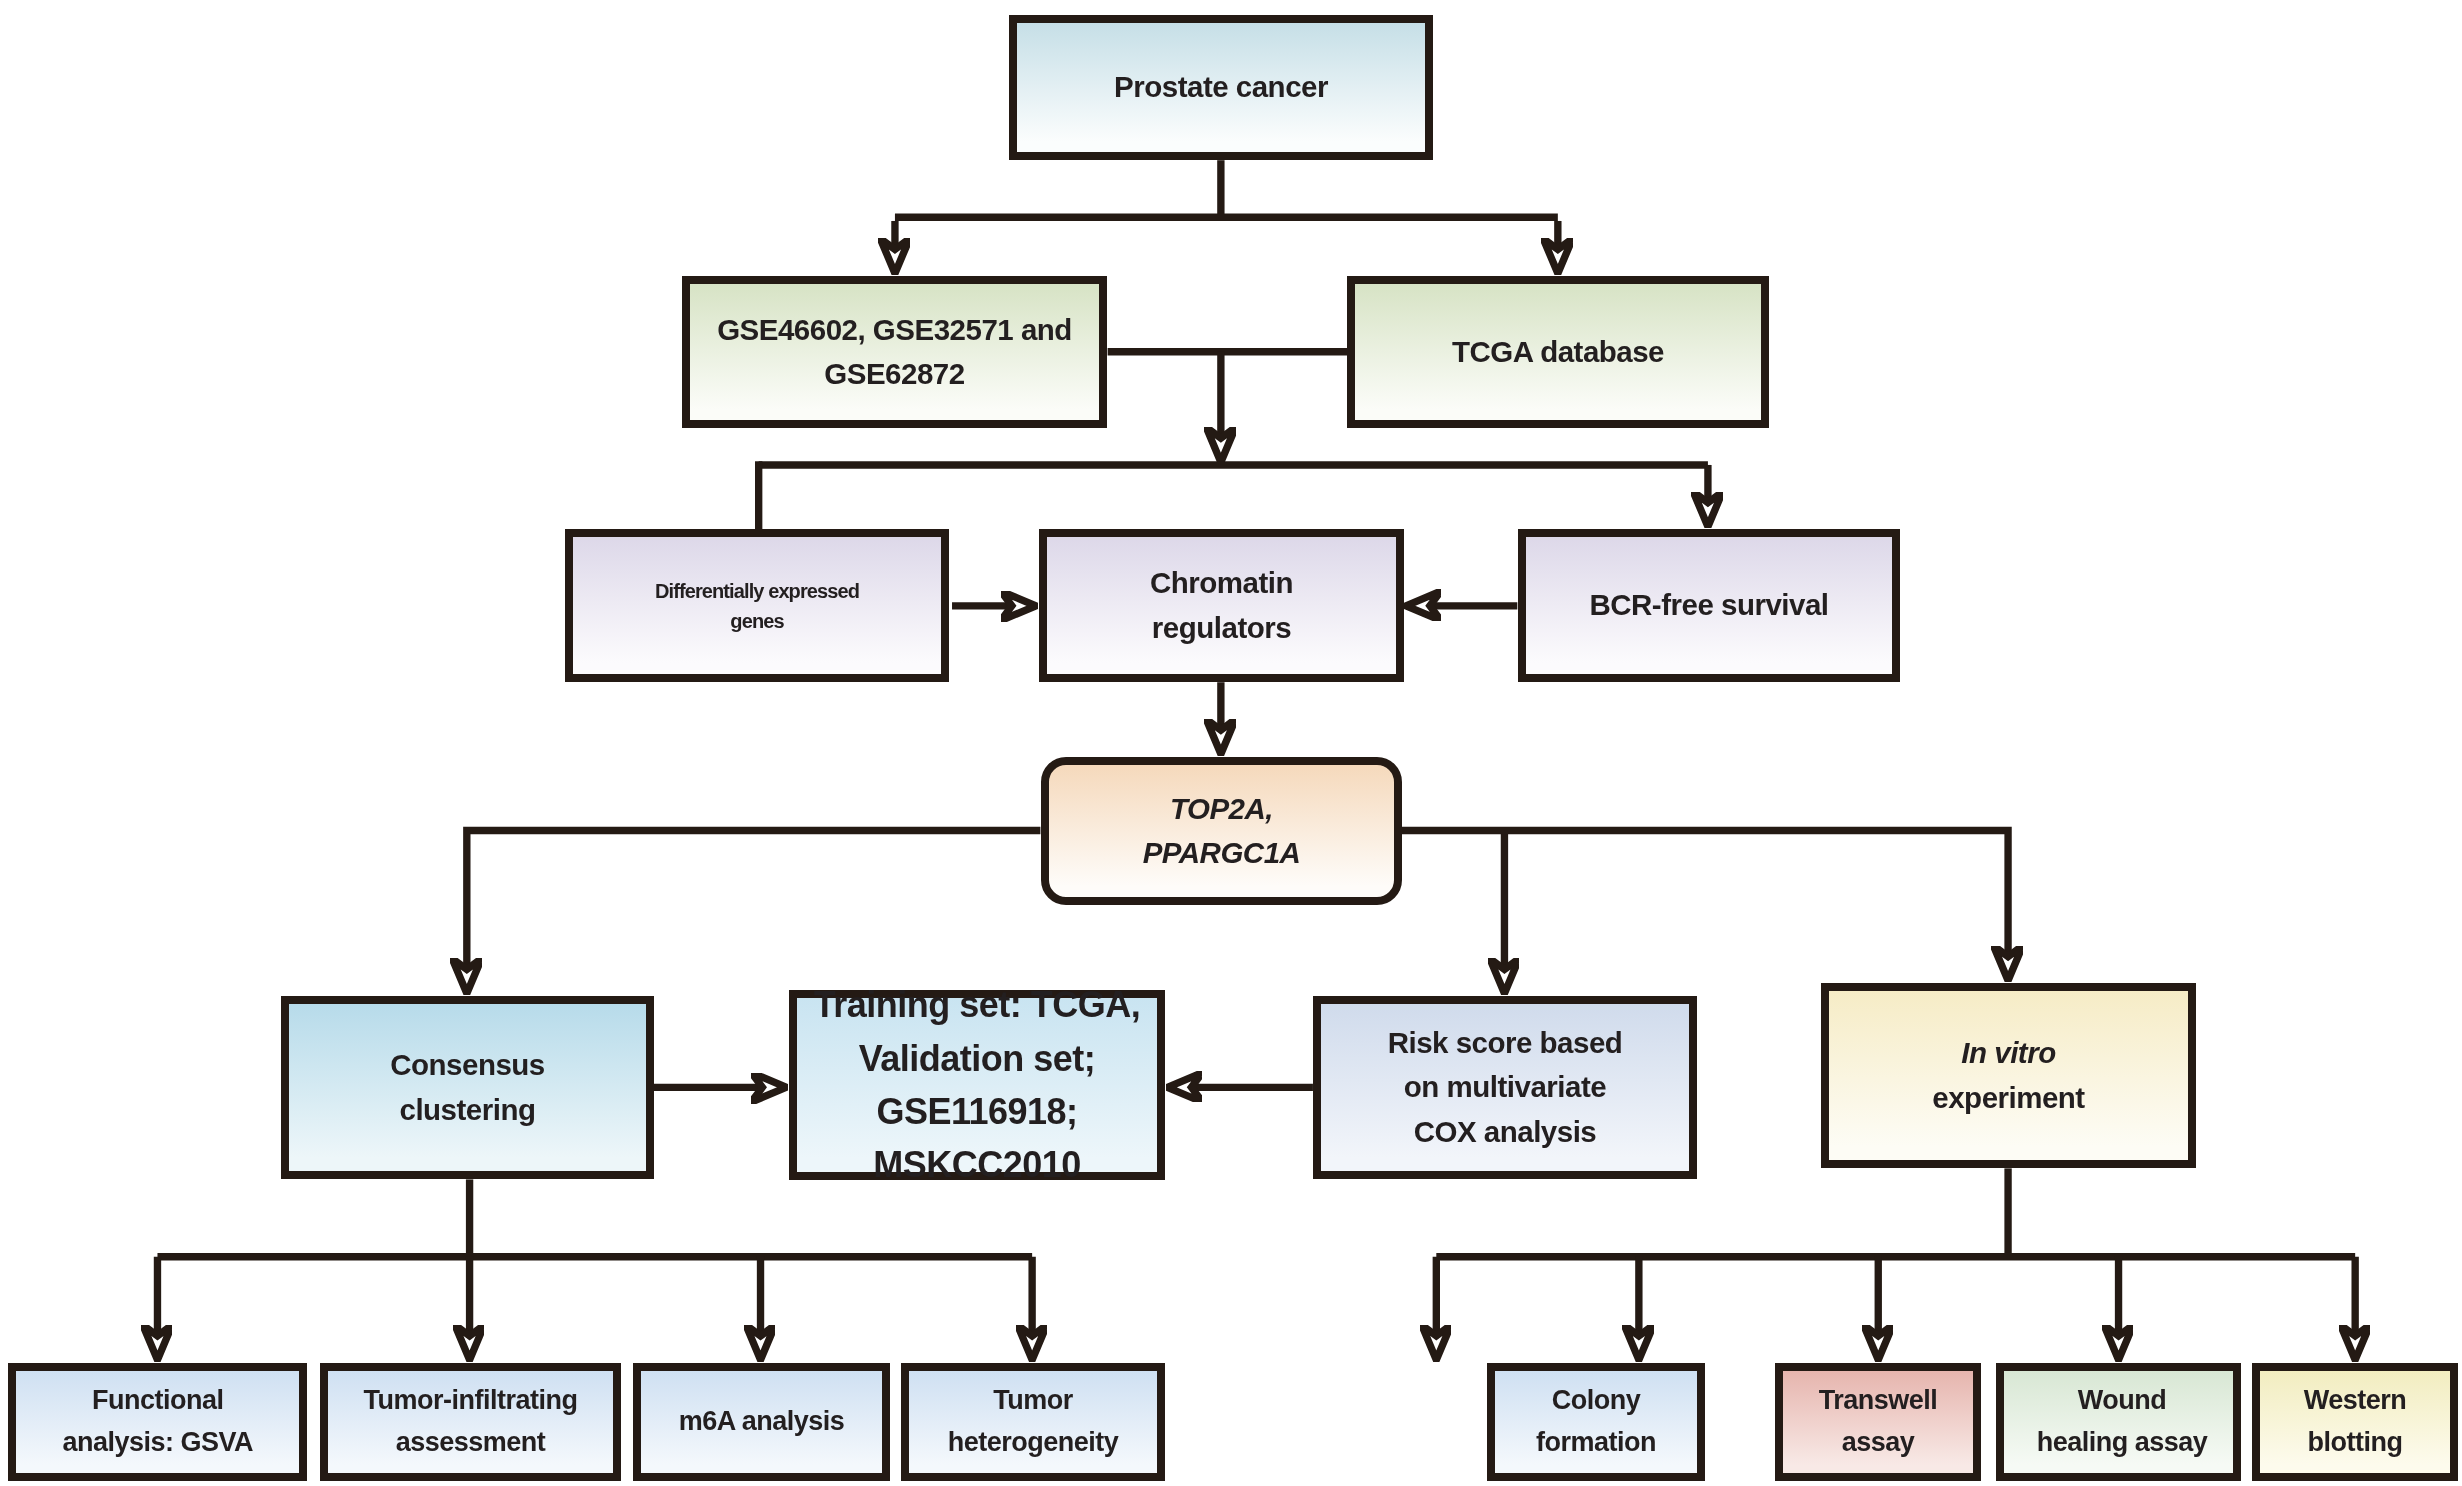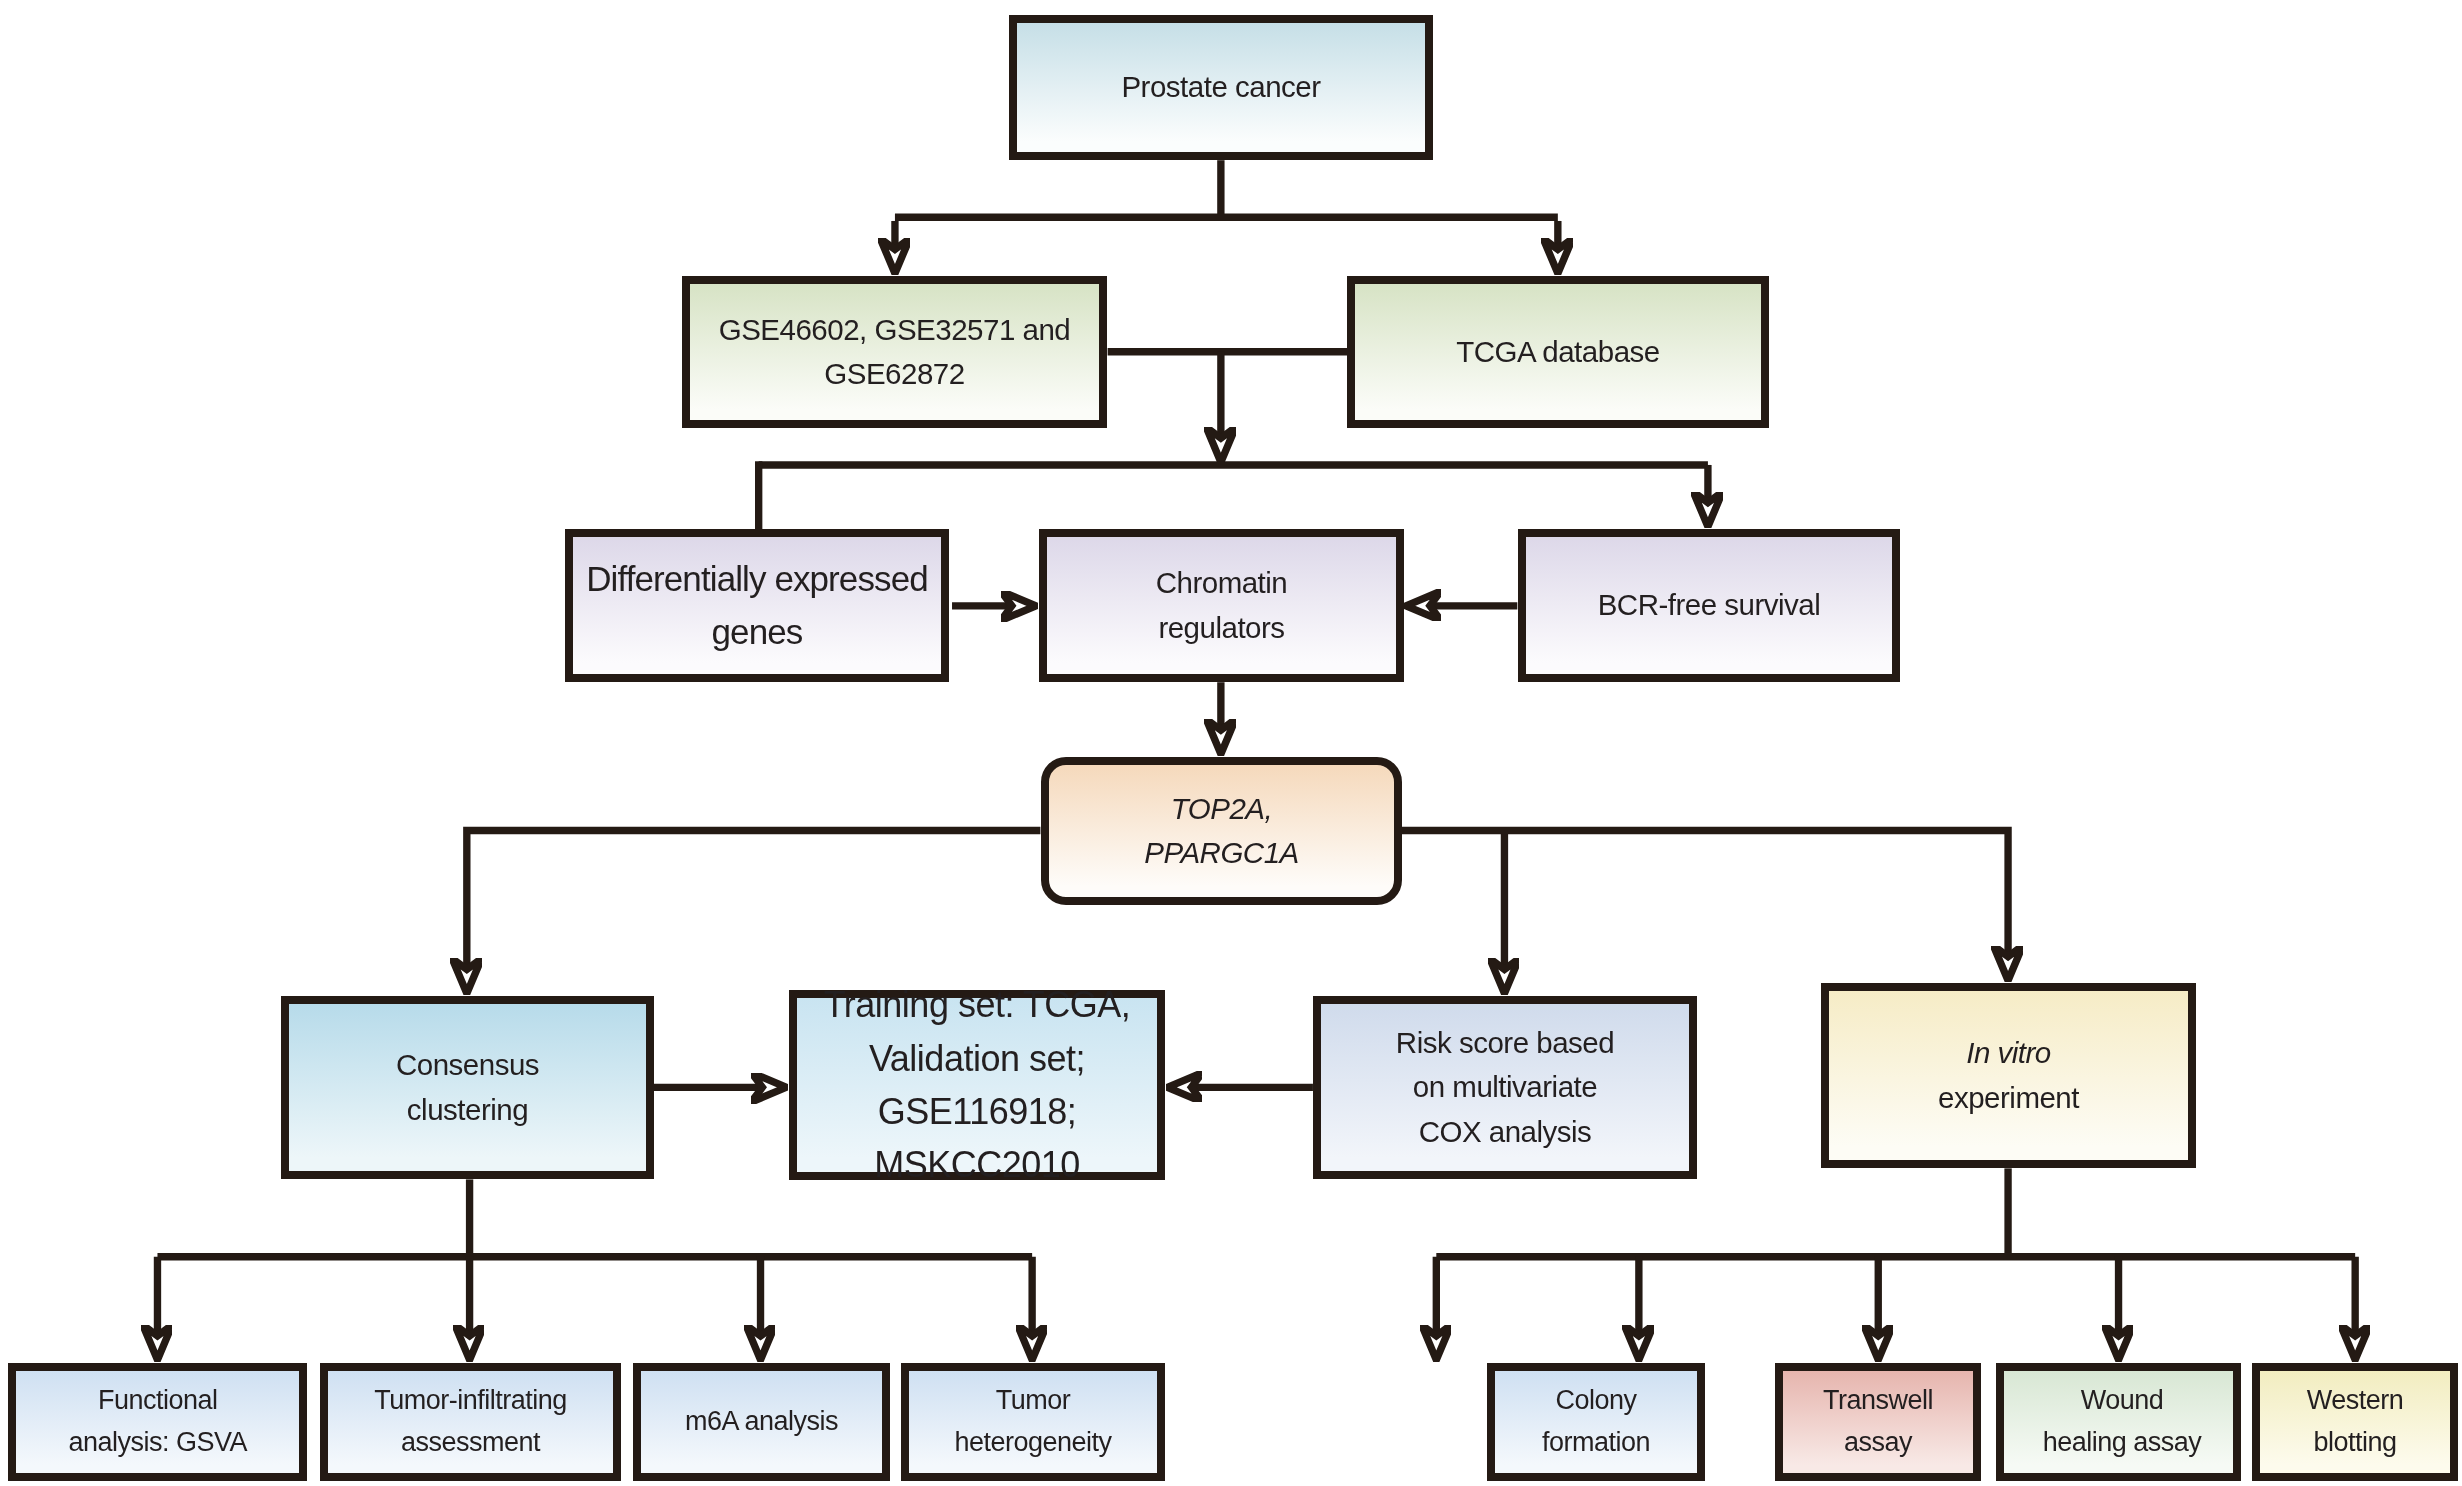--- a/index.html
+++ b/index.html
@@ -14,21 +14,21 @@
   .connectors path, .connectors polyline{
     fill:none;stroke:#241a14;stroke-width:8;
   }
   .node{
     position:absolute;
     box-sizing:border-box;
     border:8.3px solid #241a14;
     display:flex;flex-direction:column;
     align-items:center;justify-content:center;
     text-align:center;
-    font-weight:normal;
+    font-weight:bold;
     color:#231f20;
     font-size:29.5px;line-height:1.5;
     letter-spacing:-0.5px;
     white-space:pre;
   }
   .node .lbl{display:block;}
   .node.small{font-size:27px;line-height:1.55;}
   .italic{font-style:italic;}
 </style>
 </head>
@@ -119,21 +119,21 @@
 
   <div class="node" style="left: 682px; top: 276px; width: 425px; height: 152px; background: linear-gradient(rgb(215, 227, 197) 0%, rgb(251, 252, 248) 92%);">
     <span class="lbl">GSE46602, GSE32571 and
 GSE62872</span>
   </div>
 
   <div class="node" style="left: 1347px; top: 276px; width: 422px; height: 152px; background: linear-gradient(rgb(215, 227, 197) 0%, rgb(251, 252, 248) 92%);">
     <span class="lbl">TCGA database</span>
   </div>
 
-  <div class="node" style="left: 565px; top: 529px; width: 384px; height: 153px; font-size: 35px; letter-spacing: -0.9px; background: linear-gradient(rgb(221, 216, 233) 0%, rgb(252, 251, 253) 92%);">
+  <div class="node" style="left: 565px; top: 529px; width: 384px; height: 153px; font-size: 20px; letter-spacing: -0.9px; background: linear-gradient(rgb(221, 216, 233) 0%, rgb(252, 251, 253) 92%);">
     <span class="lbl">Differentially expressed
 genes</span>
   </div>
 
   <div class="node" style="left: 1039px; top: 529px; width: 365px; height: 153px; background: linear-gradient(rgb(221, 216, 233) 0%, rgb(252, 251, 253) 92%);">
     <span class="lbl">Chromatin
 regulators</span>
   </div>
 
   <div class="node" style="left: 1518px; top: 529px; width: 382px; height: 153px; background: linear-gradient(rgb(221, 216, 233) 0%, rgb(252, 251, 253) 92%);">

